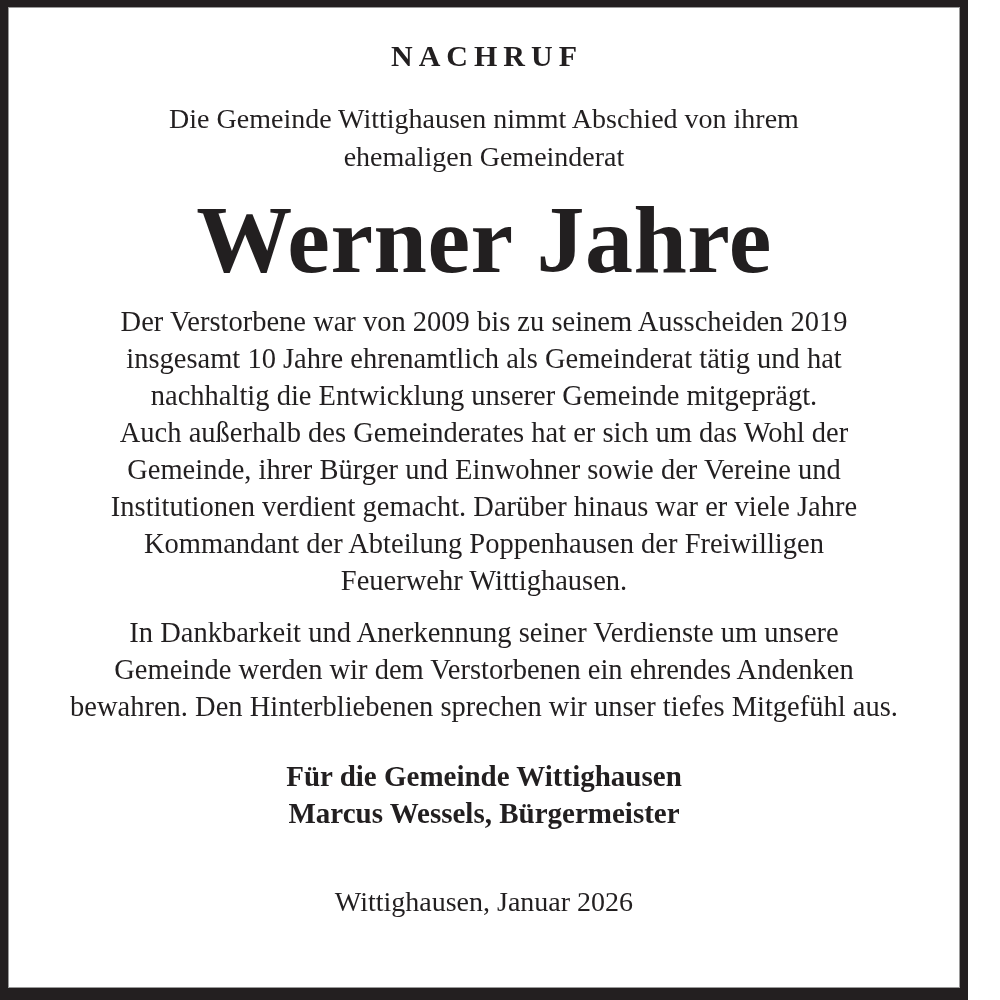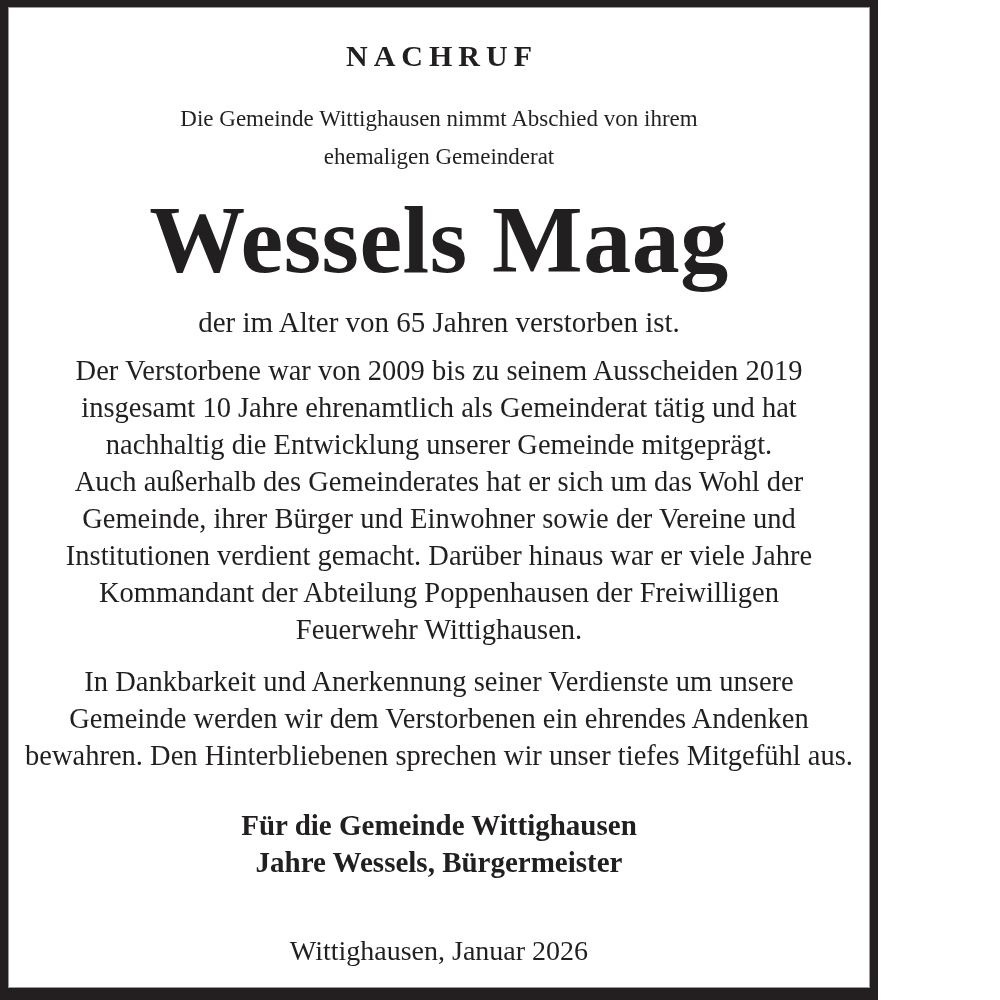--- a/index.html
+++ b/index.html
@@ -1,21 +1,21 @@
 <!DOCTYPE html>
 <html lang="de"><head>
 <meta charset="utf-8">
 <style>
   html, body {
     margin: 0;
     padding: 0;
     background: #ffffff;
   }
   .page {
-    width: 878px;
+    width: 968px;
     height: 1000px;
     box-sizing: border-box;
     position: relative;
     background: #ffffff;
   }
   .frame {
     position: absolute;
     inset: 0;
     box-sizing: border-box;
     border-style: solid;
@@ -34,21 +34,21 @@
   .kicker {
     margin-top: 34px;
     font-size: 30px;
     line-height: 30px;
     font-weight: bold;
     letter-spacing: 6px;
     margin-right: -6px; 
   }
   .intro {
     margin-top: 29px;
-    font-size: 23px;
+    font-size: 28px;
     line-height: 38px;
     white-space: pre-line;
   }
   .deceased-name {
     margin-top: 16px;
     font-size: 96px;
     line-height: 96px;
     font-weight: bold;
     letter-spacing: 0.5px;
   }
@@ -82,37 +82,36 @@
 
 <div class="page">
   <div class="frame">
     <div class="content">
 
       <div class="kicker">NACHRUF</div>
 
       <div class="intro">Die Gemeinde Wittighausen nimmt Abschied von ihrem
 ehemaligen Gemeinderat</div>
 
-      <div class="deceased-name">Wessels Maag</div>
+      <div class="deceased-name">Werner Jahre</div>
 
-      <div class="age-line">der im Alter von 65 Jahren verstorben ist.</div>
 
       <div class="para para-1">Der Verstorbene war von 2009 bis zu seinem Ausscheiden 2019
 insgesamt 10 Jahre ehrenamtlich als Gemeinderat tätig und hat
 nachhaltig die Entwicklung unserer Gemeinde mitgeprägt.
 Auch außerhalb des Gemeinderates hat er sich um das Wohl der
 Gemeinde, ihrer Bürger und Einwohner sowie der Vereine und
 Institutionen verdient gemacht. Darüber hinaus war er viele Jahre
 Kommandant der Abteilung Poppenhausen der Freiwilligen
 Feuerwehr Wittighausen.</div>
 
       <div class="para para-2">In Dankbarkeit und Anerkennung seiner Verdienste um unsere
 Gemeinde werden wir dem Verstorbenen ein ehrendes Andenken
 bewahren. Den Hinterbliebenen sprechen wir unser tiefes Mitgefühl aus.</div>
 
       <div class="signature">Für die Gemeinde Wittighausen
-Jahre Wessels, Bürgermeister</div>
+Marcus Wessels, Bürgermeister</div>
 
       <div class="dateline">Wittighausen, Januar 2026</div>
 
     </div>
   </div>
 </div>
 
 </body></html>

